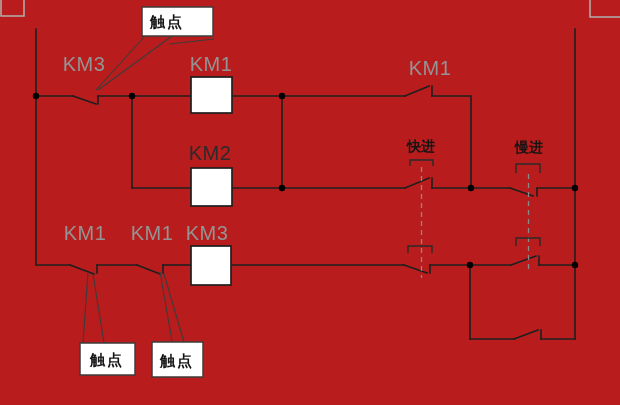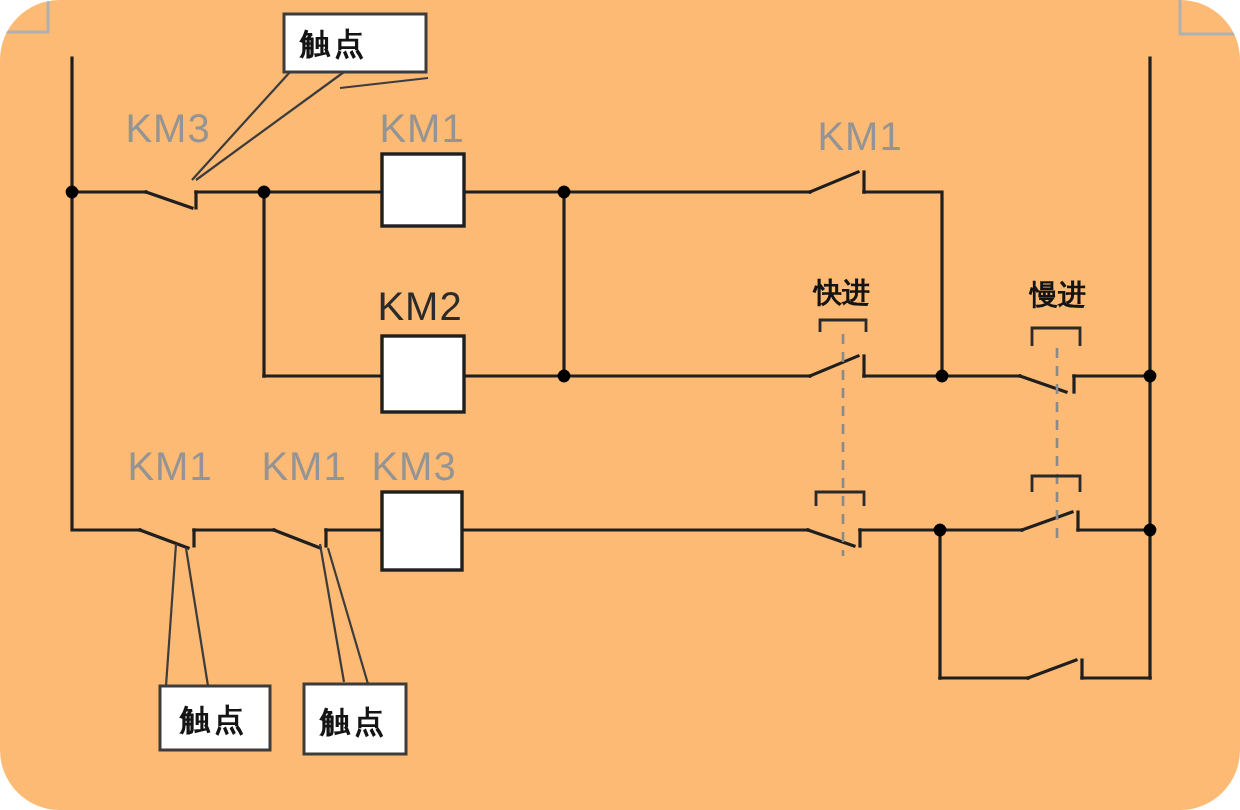--- a/index.html
+++ b/index.html
@@ -1,17 +1,17 @@
 <!DOCTYPE html>
 <html><head>
 <meta charset="utf-8">
 <style>
   html,body{margin:0;padding:0;background:#ffffff;}
-  .stage{position:relative;width:620px;height:405px;background:#fdba74;overflow:hidden;
-         font-family:"Liberation Sans","DejaVu Sans",sans-serif;border-radius:30px;}
+  .stage{position:relative;width:620px;height:405px;background:#b91c1c;overflow:hidden;
+         font-family:"Liberation Sans","DejaVu Sans",sans-serif;}
   svg{display:block;}
   text{font-family:"Liberation Sans","DejaVu Sans",sans-serif;}
   .lbl-gray{fill:#949494;font-size:20px;letter-spacing:0.5px;}
   .lbl-dark{fill:#2b2b2b;font-size:20px;letter-spacing:0.5px;}
   .lbl-cn{fill:#141414;font-size:14px;font-weight:600;}
   .lbl-callout{fill:#141414;font-size:15px;font-weight:600;letter-spacing:2px;}
   .wire{stroke:#1f1f1f;stroke-width:1.6;fill:none;stroke-linecap:square;}
   .coil{stroke:#1f1f1f;stroke-width:1.7;fill:#ffffff;}
   .dot{fill:#000000;stroke:none;}
   .dashline{stroke:#8a8a8a;stroke-width:1.3;stroke-dasharray:5 4;fill:none;}

